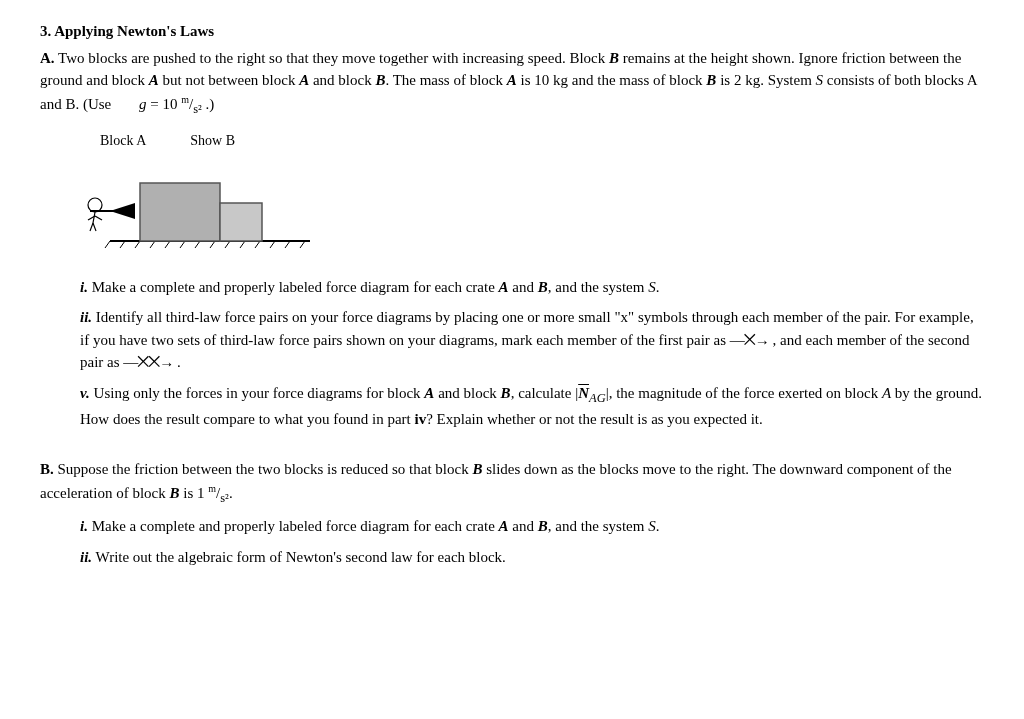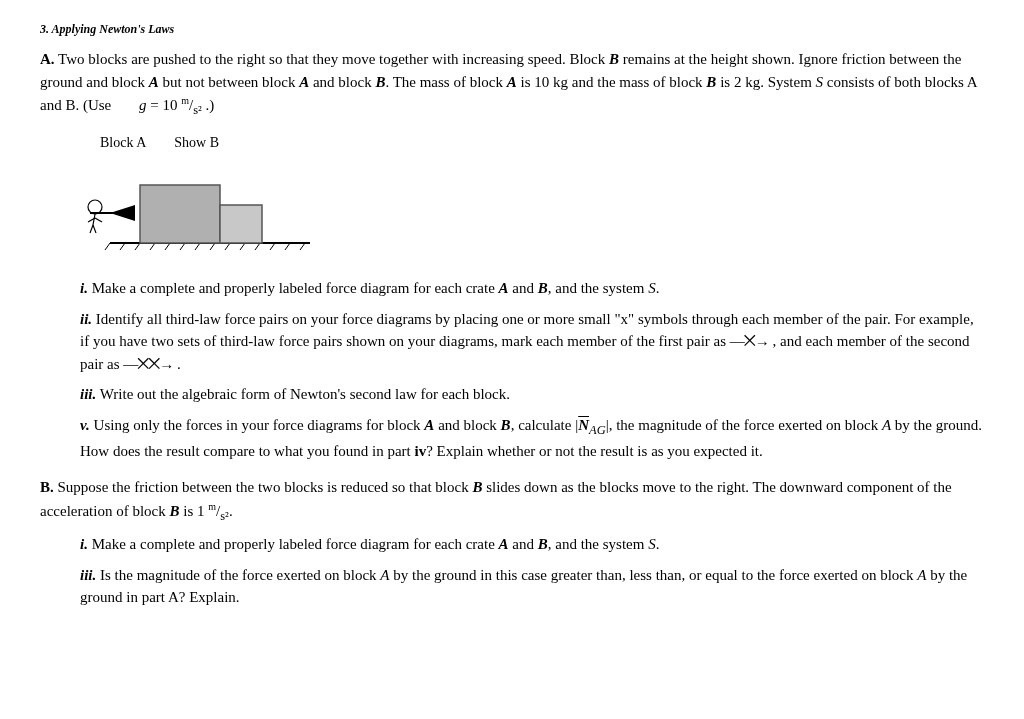--- a/index.html
+++ b/index.html
@@ -6,23 +6,22 @@
     body {
       background: #fff;
       font-family: "Times New Roman", Times, serif;
       font-size: 15px;
       color: #000;
       padding: 20px 40px;
       line-height: 1.5;
     }
     .section-title {
       font-weight: bold;
-      font-size: 12px;
-      margin-bottom: 10px;
-      font-style: italic;
+      font-size: 15px;
+      margin-bottom: 4px;
     }
     .part-label {
       font-weight: bold;
     }
     .sub-part {
       margin-left: 40px;
       margin-bottom: 8px;
       font-family: Liberation Serif, serif;
     }
     .sub-part-label {
@@ -34,21 +33,21 @@
     }
     .diagram-area {
       margin: 12px 0 16px 0;
       display: flex;
       flex-direction: column;
       align-items: flex-start;
     }
     .diagram-labels {
       display: flex;
       flex-direction: row;
-      gap: 0px;
+      gap: 16px;
       margin-left: 60px;
       font-size: 14px;
       margin-bottom: 2px;
     }
     .diagram-label-a {
       margin-right: 28px;
     }
     .diagram-label-b {
       margin-right: 0;
     }
@@ -132,42 +131,38 @@
 
   <div class="sub-part">
     <span class="sub-part-label">ii.</span>
     <span> Identify all third-law force pairs on your force diagrams by placing one or more small "x" symbols through each member of the pair.  For example, if you have two sets of third-law force pairs shown on your diagrams, mark each member of the first pair as</span>
     <span style="letter-spacing:-1px;"> —⨉→</span>
     <span>, and each member of the second pair as</span>
     <span style="letter-spacing:-1px;"> —⨉⨉→</span>
     <span>.</span>
   </div>
 
-  <div class="sub-part">
-    <span class="sub-part-label">iii.</span>
-    <span> Write out the algebraic form of Newton's second law for each block.</span>
-  </div>
 
 
   <div class="sub-part">
     <span class="sub-part-label">v.</span>
     <span> Using only the forces in your force diagrams for block <em><strong>A</strong></em> and block <em><strong>B</strong></em>, calculate |<span style="text-decoration:overline;font-style:italic;font-weight:bold;">N</span><sub><em>AG</em></sub>|, the magnitude of the force exerted on block <em>A</em> by the ground.  How does the result compare to what you found in part <strong>iv</strong>?  Explain whether or not the result is as you expected it.</span>
   </div>
 </div>
 
-<div class="main-part" style="margin-top:14px;">
+<div class="main-part" style="margin-top:28px;">
   <p>
     <span class="part-label">B.</span>
     <span>Suppose the friction between the two blocks is reduced so that block </span><span class="bold-italic">B</span><span> slides down as the blocks move to the right. The downward component of the acceleration of block </span><span class="bold-italic">B</span><span> is 1 <sup>m</sup>/<sub>s²</sub>.</span>
   </p>
 
   <div class="sub-part" style="margin-top:8px;">
     <span class="sub-part-label">i.</span>
     <span> Make a complete and properly labeled force diagram for each crate <em><strong>A</strong></em> and <em><strong>B</strong></em>, and the system <em>S</em>.</span>
   </div>
 
+  <div class="sub-part">
+    <span class="sub-part-label">ii.</span>
+    <span> Write out the algebraic form of Newton's second law for each block.</span>
+  </div>
 
-  <div class="sub-part">
-    <span class="sub-part-label">iii.</span>
-    <span> Is the magnitude of the force exerted on block <em>A</em> by the ground in this case greater than, less than, or equal to the force exerted on block <em>A</em> by the ground in part A?  Explain.</span>
-  </div>
 
 </div>
 
 </body></html>

